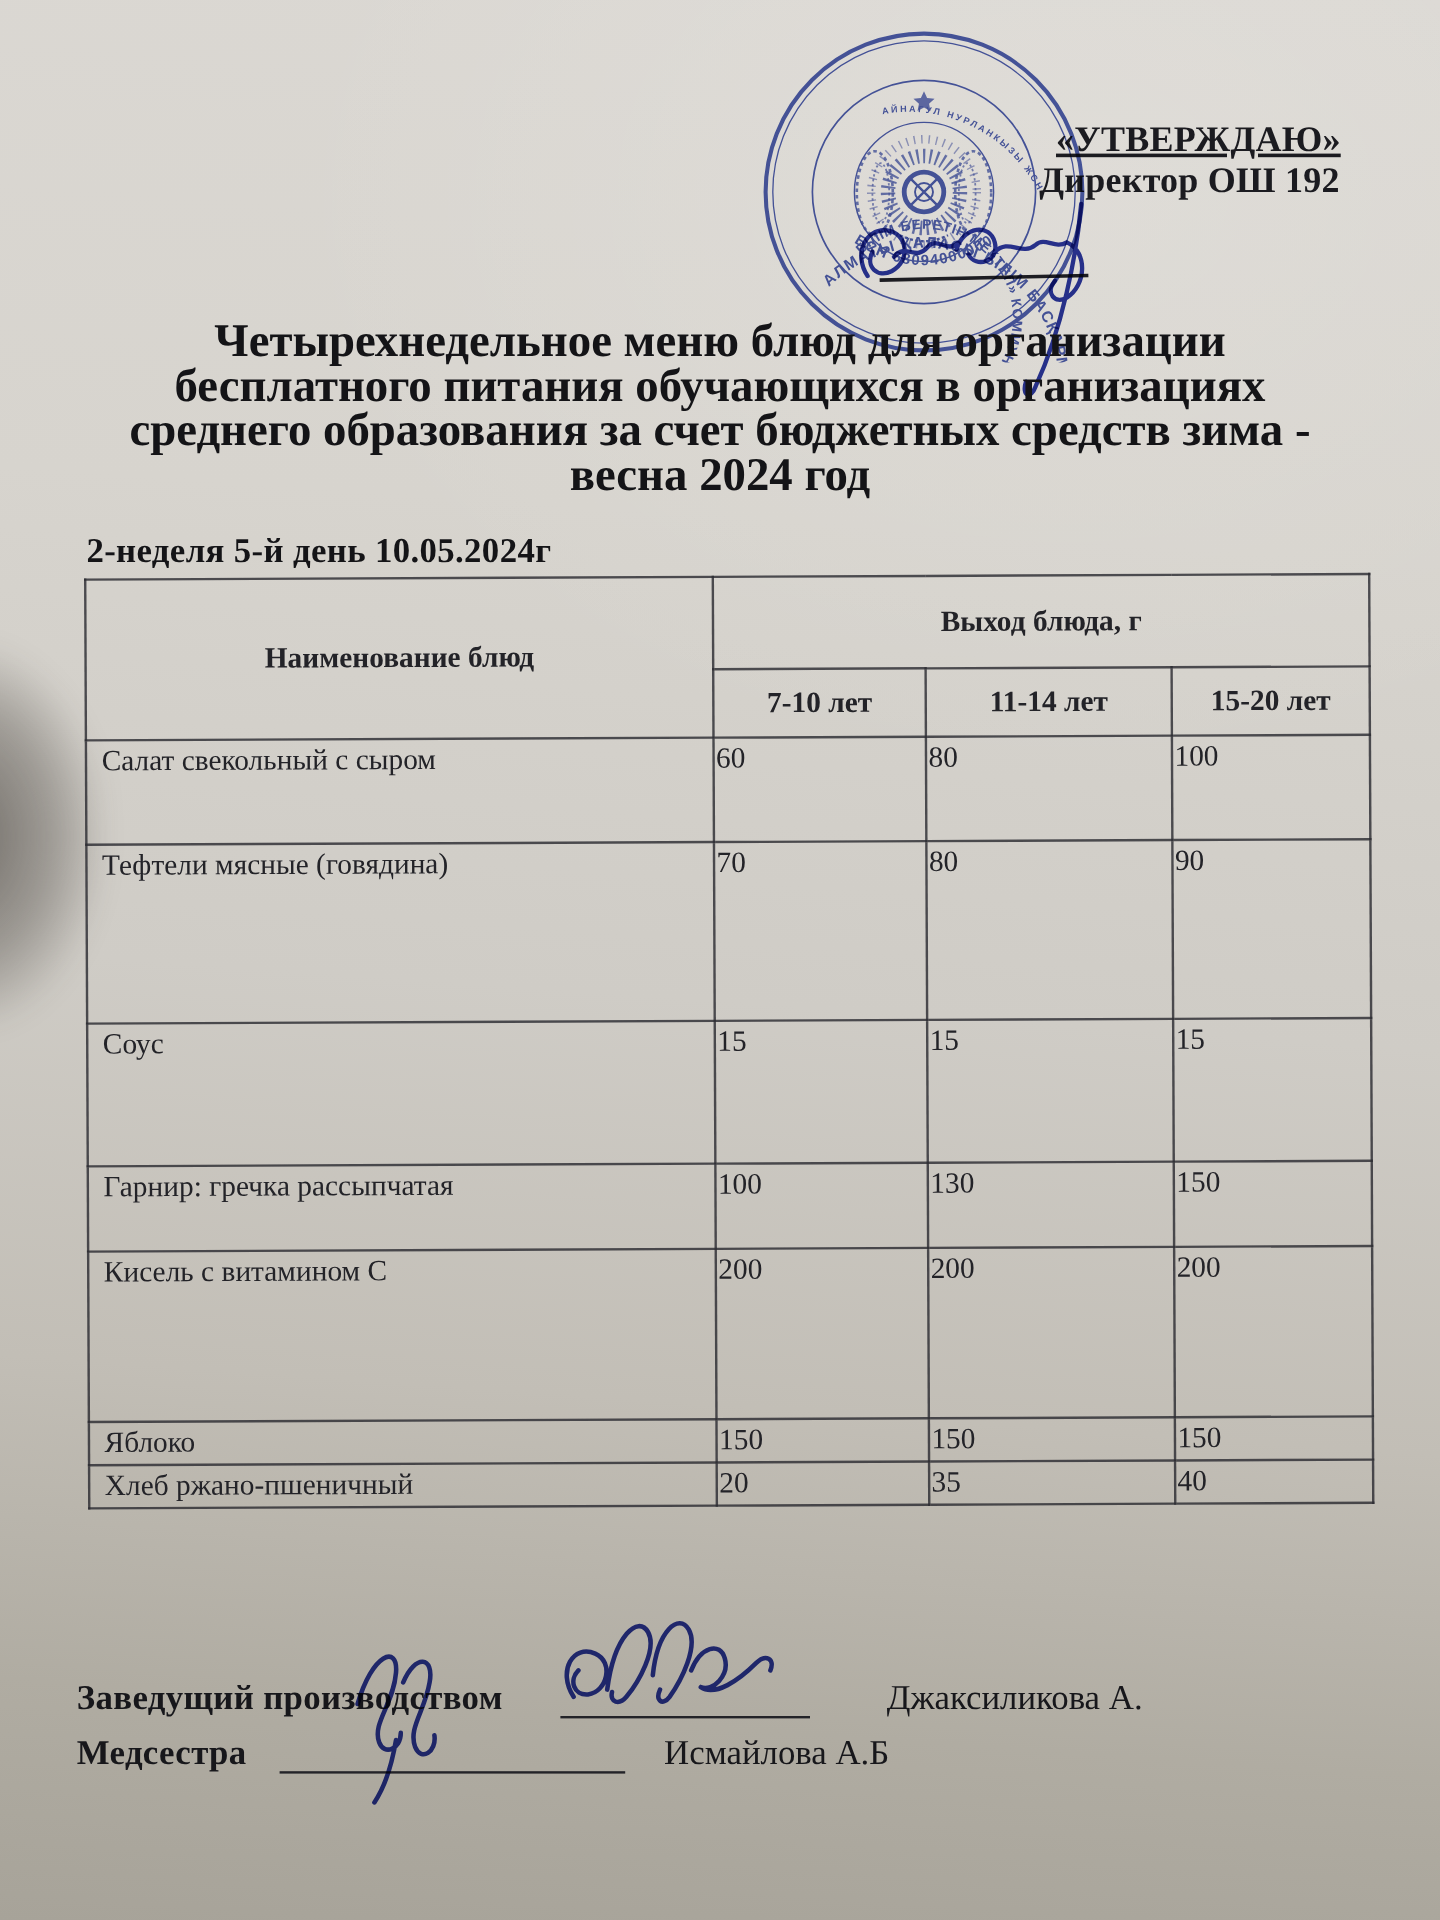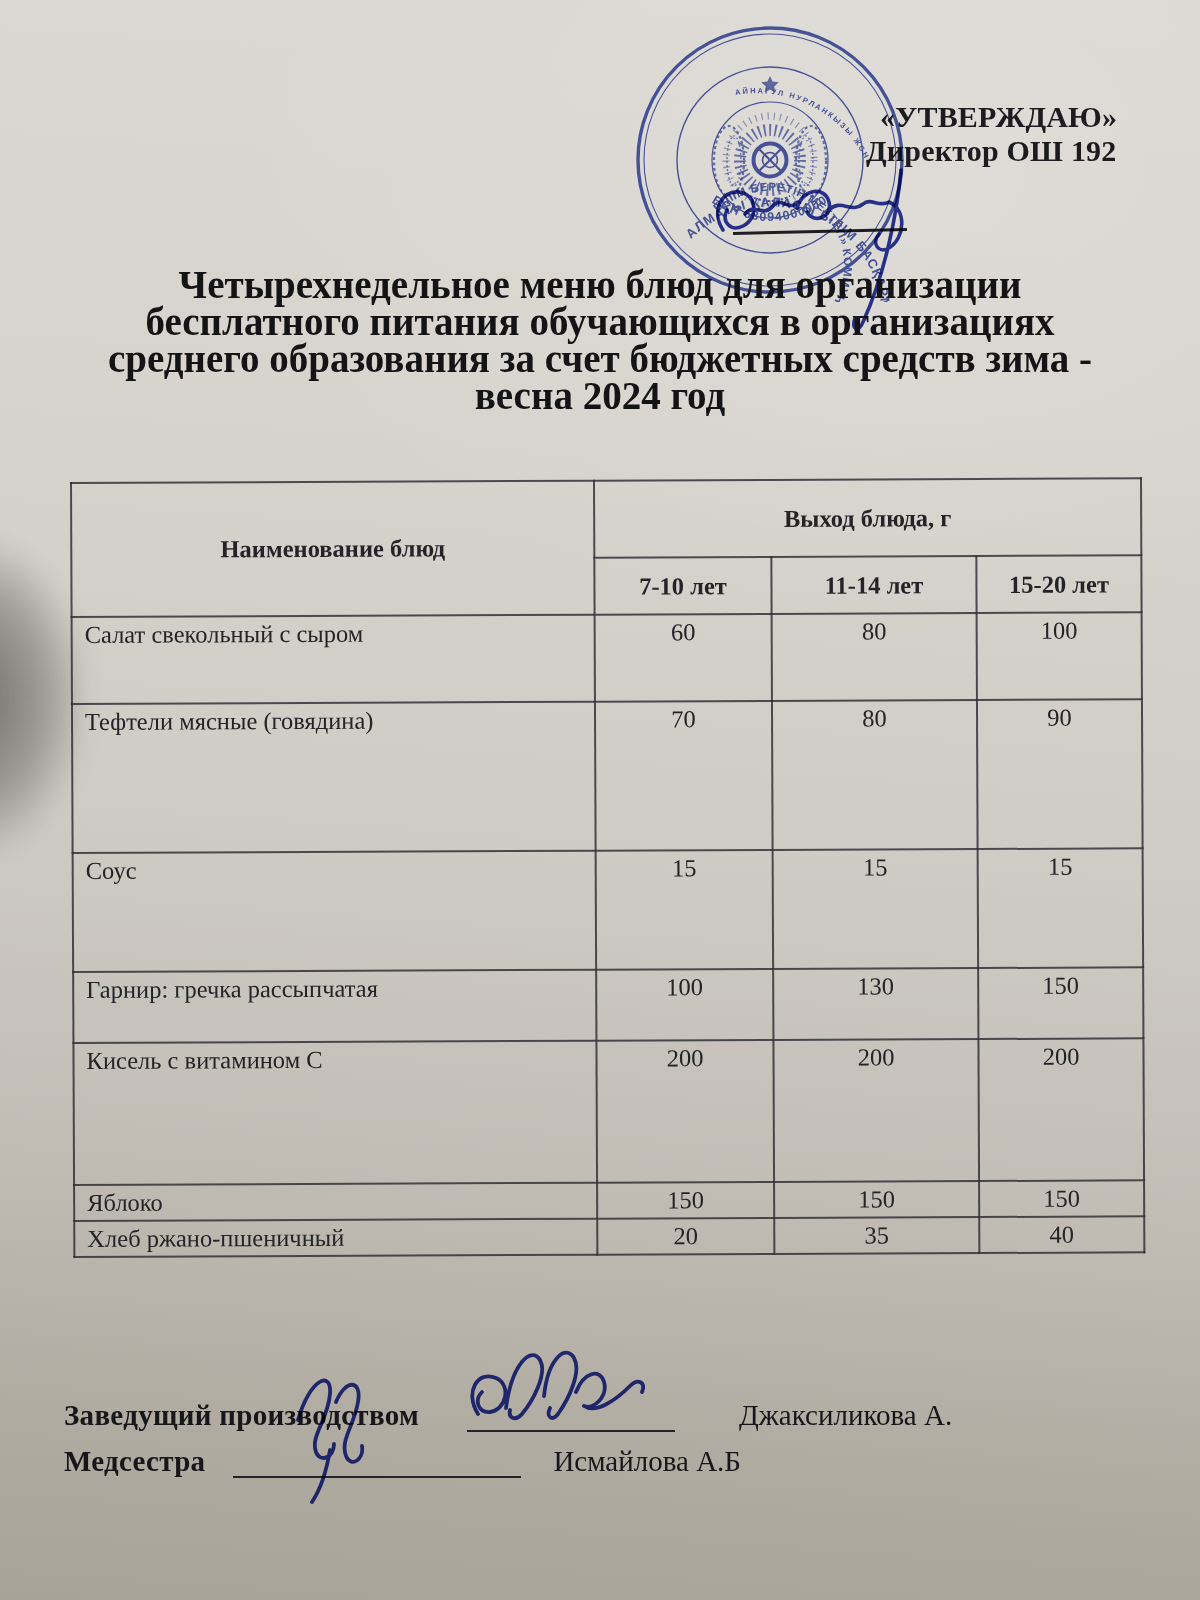--- a/index.html
+++ b/index.html
@@ -19,21 +19,21 @@
     position:absolute;left:-42px;top:538px;width:128px;height:318px;
     background:radial-gradient(ellipse at 6% 50%,rgba(44,39,34,.60) 0%,rgba(44,39,34,.30) 46%,rgba(44,39,34,0) 74%);
     filter:blur(10px);
   }
   
   .approval{
     position:absolute;left:866px;top:100px;
     font-weight:bold;font-size:30px;line-height:34px;color:#1b1b20;
     white-space:nowrap;letter-spacing:.2px;
   }
-  .approval .l1{margin-left:14px;}
+  .approval .l1{margin-left:14px;text-decoration:underline;}
   .approval .l3{margin-left:14px;}
   .approval .l4{margin-left:30px;}
   .sigline-top{
     position:absolute;left:733px;top:230px;width:174px;height:2.5px;
     background:#1d1d22;transform:rotate(-1.3deg);
   }
   
   .stamp{position:absolute;left:628px;top:18px;mix-blend-mode:multiply;opacity:.92;filter:blur(.3px);}
   .stamp text{font-family:"Liberation Sans",sans-serif;font-weight:bold;fill:#3f51ad;}
   .sig{position:absolute;mix-blend-mode:multiply;filter:blur(.2px);}
@@ -62,21 +62,21 @@
   }
   .menu-table td{border:2px solid rgba(44,44,50,.82);overflow:hidden;}
   .c1{width:523px;}.c2{width:177px;}.c3{width:205px;}.c4{width:165px;}
   .h1 td{height:73px;}
   .h2 td{height:53px;}
   .name-h,.group-h,.age-h{text-align:center;vertical-align:middle;font-weight:bold;}
   tr.r0 td{height:81px;} tr.r1 td{height:143px;} tr.r2 td{height:113px;}
   tr.r3 td{height:65px;}  tr.r4 td{height:136px;} tr.r5 td{height:30px;}
   tr.r6 td{height:30px;}
   td.dish{text-align:left;vertical-align:top;padding:3px 8px 0 12px;}
-  td.val{text-align:center;vertical-align:top;padding-top:3px;}
+  td.val{text-align:left;vertical-align:top;padding-top:3px;}
   
   .f-row{
     position:absolute;left:64px;display:flex;align-items:flex-end;
     font-size:29px;color:#17171b;white-space:nowrap;
   }
   .f-row1{top:1398px;gap:48px;}
   .f-row2{top:1444px;gap:16px;}
   .f-role{font-weight:bold;letter-spacing:.3px;}
   .f-line{display:inline-block;border-bottom:2.6px solid #232328;height:32px;}
   .f-line1{width:208px;}
@@ -141,20 +141,21 @@
   <svg class="sig sig-director" width="235" height="205" viewBox="0 0 235 205" xmlns="http://www.w3.org/2000/svg">
     <path d="M 30,78 C 18,60 28,38 46,40 C 64,42 66,66 50,74 C 38,80 28,70 34,58
              M 52,62 C 62,50 70,66 80,54 C 88,44 96,60 106,50
              M 104,56 C 110,36 132,34 136,50 C 140,66 120,72 114,60
              M 136,58 C 148,46 158,62 170,52 C 178,45 186,56 196,50
              M 196,50 C 214,58 212,86 196,96 C 186,102 178,92 186,82
              M 208,18 C 204,62 192,122 170,170 C 166,181 158,178 162,166"></path>
   </svg>
 
   <div class="doc-title">Четырехнедельное меню блюд для организации бесплатного питания обучающихся в организациях среднего образования за счет бюджетных средств зима - весна 2024 год</div>
+  <div class="doc-subtitle">2-неделя 5-й день 10.05.2024г</div>
 
   <table class="menu-table">
     <colgroup>
         <col class="c1">
         <col class="c2">
         <col class="c3">
         <col class="c4">
       </colgroup>
     <tbody>
       <tr class="h1">

